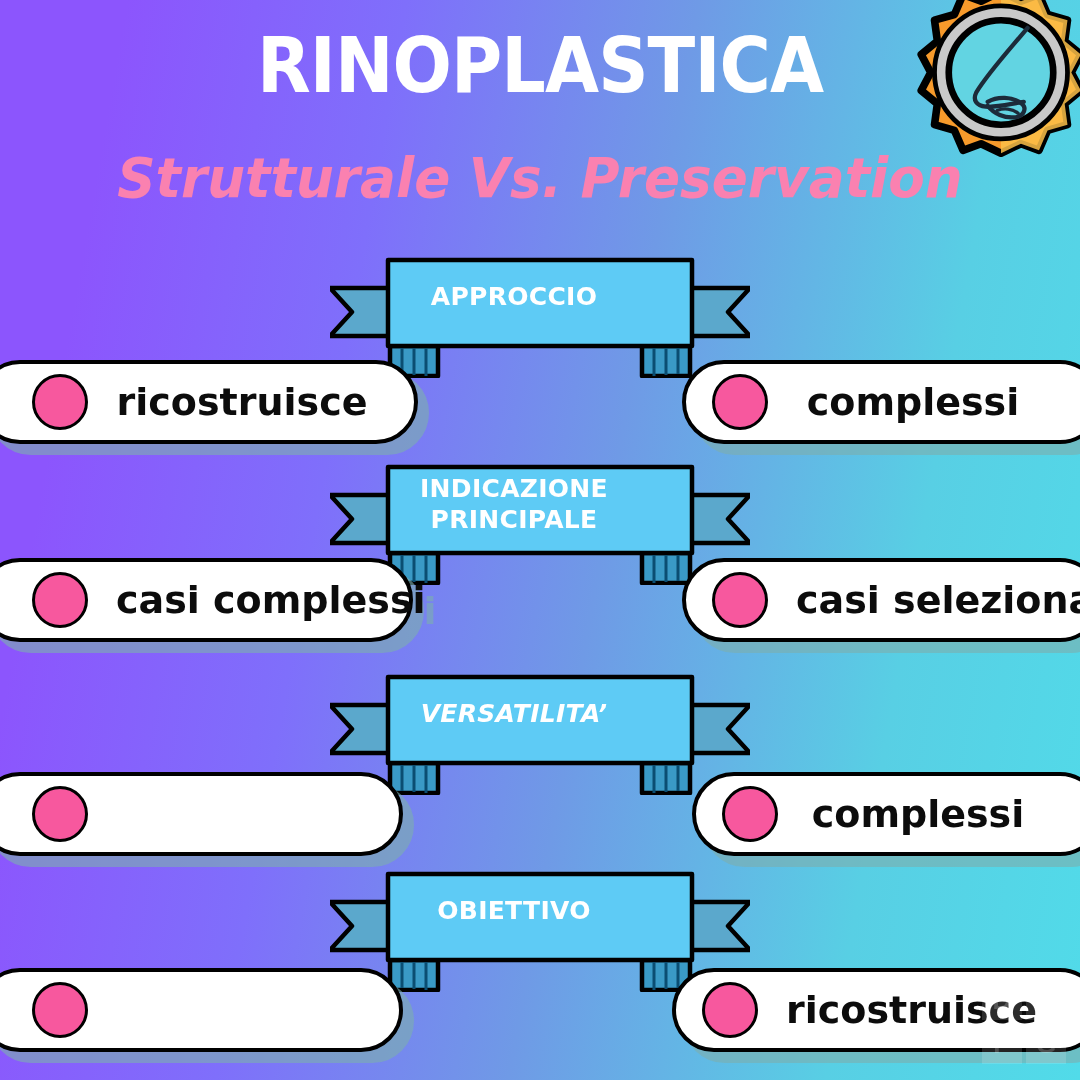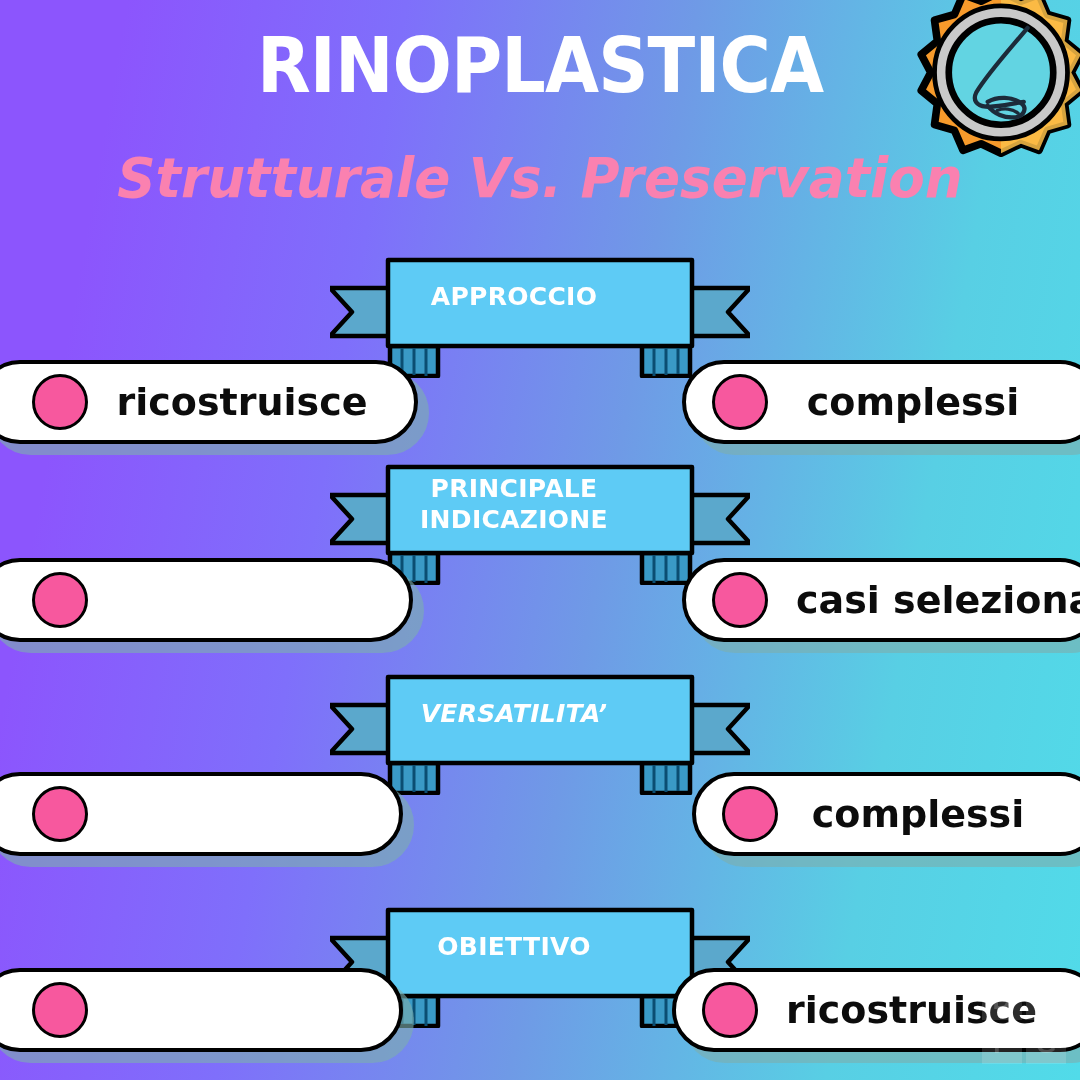--- a/index.html
+++ b/index.html
@@ -230,27 +230,28 @@
       <g stroke="#0b4e72" stroke-width="3">
         <line x1="72" y1="100" x2="72" y2="126"></line>
           <line x1="84" y1="100" x2="84" y2="127"></line>
         <line x1="96" y1="100" x2="96" y2="128"></line>
         <line x1="324" y1="100" x2="324" y2="128"></line>
           <line x1="336" y1="100" x2="336" y2="127"></line>
         <line x1="348" y1="100" x2="348" y2="126"></line>
       </g>
     </svg>
     <div class="ribbon-label">
+      <span>INDICAZIONE</span>
       <span>PRINCIPALE</span>
-      <span>INDICAZIONE</span>
     </div>
   </div>
 
   <div class="pill left" style="top:558px; width:435px;">
     <span class="pill-dot"></span>
+    <span class="pill-text">casi complessi</span>
   </div>
   <div class="pill right" style="top:558px; width:420px;">
     <span class="pill-dot"></span>
     <span class="pill-text">casi selezionati</span>
   </div>
 
   <div class="ribbon" style="top:665px;font-style:italic;">
     <svg viewBox="0 0 420 130" aria-hidden="true">
       <g stroke="#000000" stroke-width="4.5" stroke-linejoin="round">
         <path fill="#5ba8cc" d="M60 40 L0 40 L22 64 L0 88 L60 88 Z"></path>
@@ -274,21 +275,21 @@
   </div>
 
   <div class="pill left" style="top:772px; width:425px;">
     <span class="pill-dot"></span>
   </div>
   <div class="pill right" style="top:772px; width:410px;">
     <span class="pill-dot"></span>
     <span class="pill-text">complessi</span>
   </div>
 
-  <div class="ribbon" style="top:898px;">
+  <div class="ribbon" style="top:862px;">
     <svg viewBox="0 0 420 130" aria-hidden="true">
       <g stroke="#000000" stroke-width="4.5" stroke-linejoin="round">
         <path fill="#5ba8cc" d="M60 40 L0 40 L22 64 L0 88 L60 88 Z"></path>
         <path fill="#5ba8cc" d="M360 40 L420 40 L398 64 L420 88 L360 88 Z"></path>
         <path fill="#3a9ac6" d="M60 98 L60 128 L108 128 L108 98 Z"></path>
         <path fill="#3a9ac6" d="M312 98 L312 128 L360 128 L360 98 Z"></path>
         <path fill="#5ecbf5" d="M58 12 L362 12 L362 98 L58 98 Z"></path>
       </g>
       <g stroke="#0b4e72" stroke-width="3">
         <line x1="72" y1="100" x2="72" y2="126"></line>

